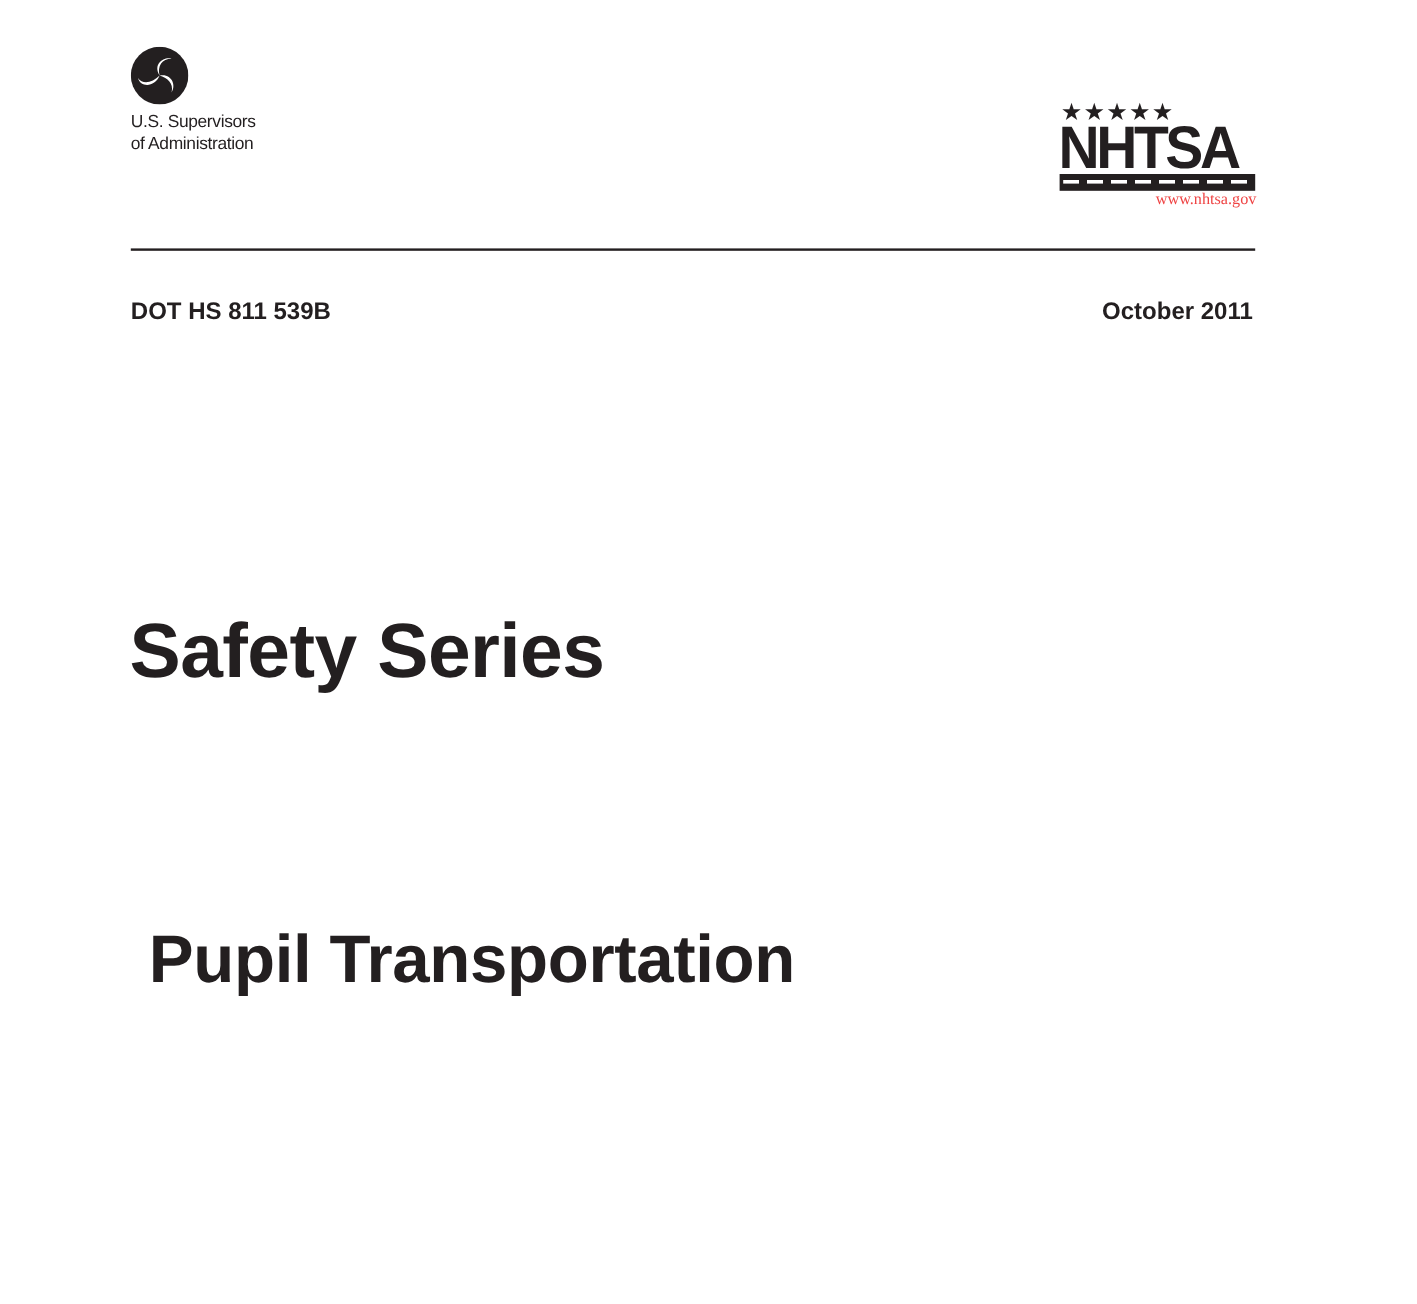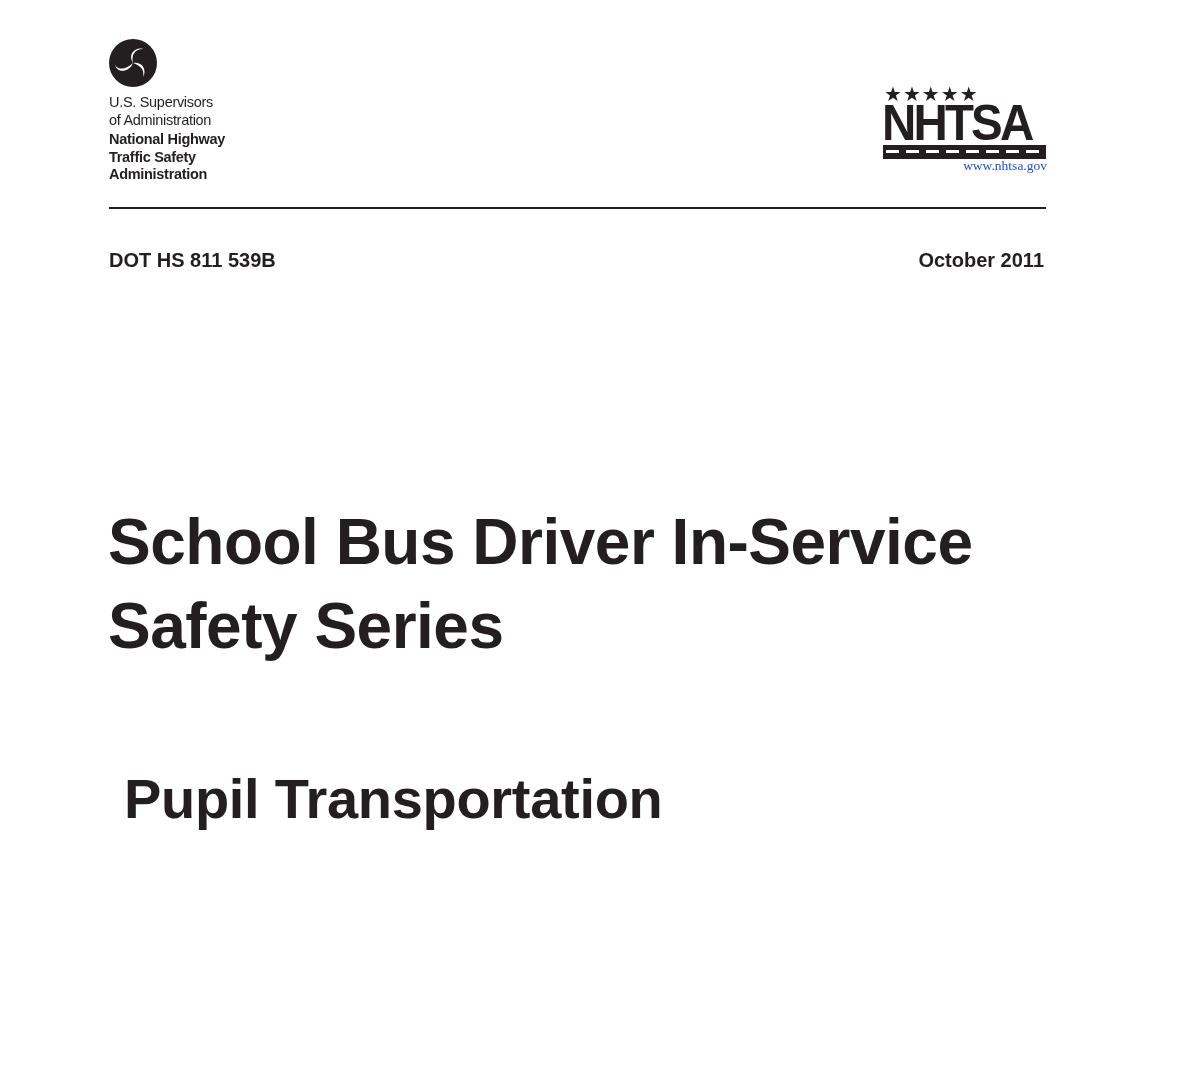--- a/index.html
+++ b/index.html
@@ -6,21 +6,21 @@
     body { width: 1181px; height: 1087px; position: relative; overflow: hidden; color: #231f20; font-family: "Liberation Sans", sans-serif; }
     .dot-logo { position: absolute; left: 109px; top: 39px; width: 48px; height: 48px; }
     .dot-text { position: absolute; left: 109px; top: 94px; font-size: 14.5px; line-height: 17.5px; letter-spacing: -0.3px; }
     .dot-dept { font-weight: normal; color: #231f20; }
     .dot-agency { font-weight: bold; margin-top: 2px; }
     .nhtsa { position: absolute; left: 882px; top: 84px; width: 165px; }
     .stars { position: absolute; left: 2px; top: 0px; font-size: 20px; letter-spacing: 1px; line-height: 20px; color: #231f20; }
     .nhtsa-word { position: absolute; left: 0px; top: 14px; font-family: "Liberation Sans", sans-serif; font-weight: bold; font-size: 50px; letter-spacing: -3px; line-height: 50px; transform: scaleX(0.95); transform-origin: left top; }
     .road { position: absolute; left: 1px; top: 61px; width: 163px; height: 14px; background: #231f20; }
     .road-dash { position: absolute; left: 3px; top: 5px; width: 157px; height: 3px; background: repeating-linear-gradient(90deg, #ffffff 0 13px, transparent 13px 20px); }
-    .nhtsa-url { position: absolute; right: 0px; top: 74px; font-family: "Liberation Serif", serif; font-size: 13.5px; color: #1d4ed8; }
+    .nhtsa-url { position: absolute; right: 0px; top: 74px; font-family: "Liberation Serif", serif; font-size: 13.5px; color: #ef4444; }
     .rule { position: absolute; left: 109px; top: 207px; width: 937px; height: 2px; background: #231f20; }
     .docnum { position: absolute; left: 109px; top: 249px; font-weight: bold; font-size: 20px; text-align: center; }
     .date { position: absolute; right: 137px; top: 249px; font-weight: bold; font-size: 20px; text-align: right; }
     .title { position: absolute; left: 108px; top: 500px; font-weight: bold; font-size: 64px; line-height: 84px; letter-spacing: -0.5px; margin: 0; }
     .subtitle { position: absolute; left: 108px; top: 748px; font-weight: bold; font-size: 56px; line-height: 70px; letter-spacing: -0.3px; margin: 16px; }
   </style>
 </head>
 <body>
 
 <div class="dot-logo">
@@ -30,41 +30,35 @@
     <path d="M24 24 C 34 22, 38 32, 34 38 C 36 30, 30 26, 24 24 Z" fill="#fff"></path>
     <path d="M24 24 C 20 34, 8 34, 6 26 C 10 32, 18 30, 24 24 Z" fill="#fff"></path>
   </svg>
 </div>
 
 <div class="dot-text">
   <div class="dot-dept">
     <div>U.S. Supervisors</div>
     <div>of Administration</div>
   </div>
-  <div class="dot-agency">
-    <div>National Highway</div>
-    <div>Traffic Safety</div>
-    <div>Administration</div>
-  </div>
 </div>
 
 <div class="nhtsa">
   <div class="stars">★★★★★</div>
   <div class="nhtsa-word">NHTSA</div>
   <div class="road">
     <div class="road-dash"></div>
   </div>
   <div class="nhtsa-url">www.nhtsa.gov</div>
 </div>
 
 <div class="rule"></div>
 
 <div class="docnum">DOT HS 811 539B</div>
 <div class="date">October 2011</div>
 
 <h1 class="title">
-  <div>School Bus Driver In-Service</div>
   <div>Safety Series</div>
 </h1>
 
 <h2 class="subtitle">
   <div>Pupil Transportation</div>
 </h2>
 
 </body></html>

